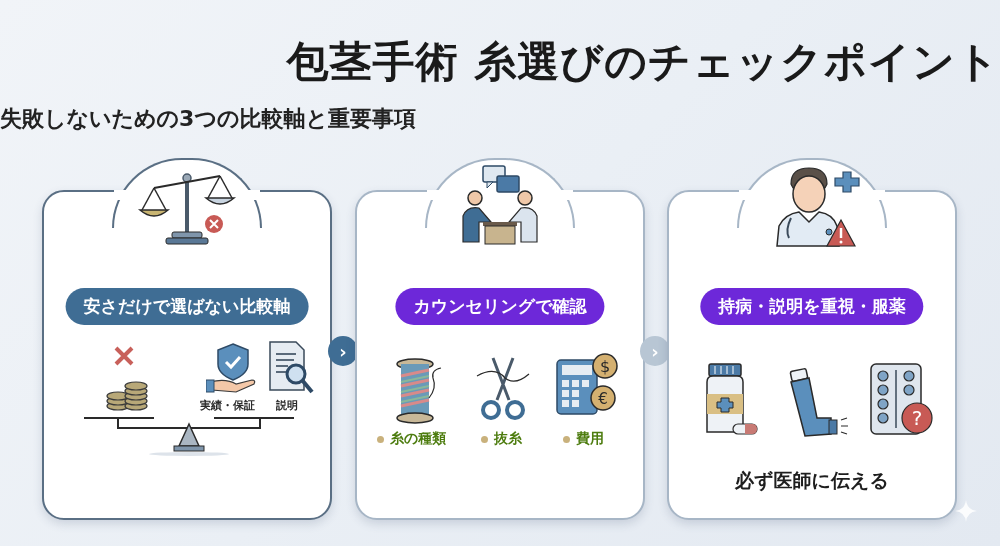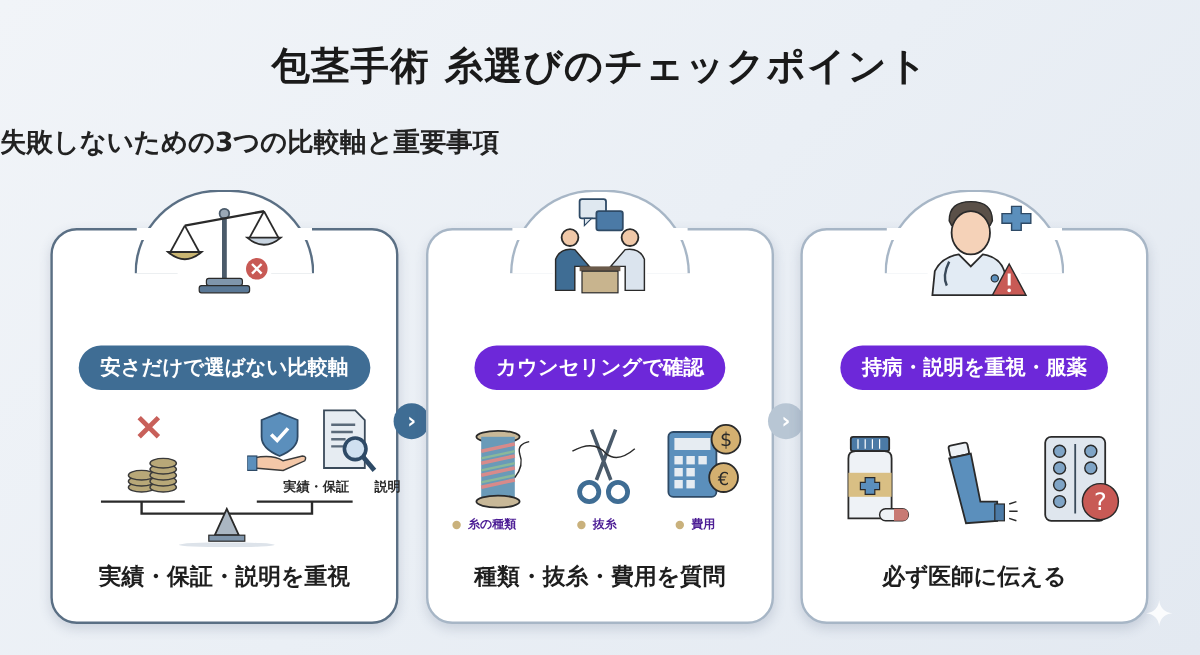--- a/index.html
+++ b/index.html
@@ -5,21 +5,21 @@
   * { box-sizing: border-box; margin: 0; padding: 0; }
   html, body { width: 1000px; height: 546px; overflow: hidden; }
   body {
     font-family: "DejaVu Sans", "Liberation Sans", sans-serif;
     background: linear-gradient(135deg, #f1f4f8 0%, #eaeff5 50%, #e3e9f1 100%);
     position: relative;
     color: #1e1e1e;
   }
   .title {
     position: absolute; left: 0; right: 0; top: 34px;
-    text-align: center; font-size: 32px; font-weight: bold; letter-spacing: 1px;
+    text-align: right; font-size: 42px; font-weight: bold; letter-spacing: 1px;
     color: #1a1a1a;
   }
   .subtitle {
     position: absolute; left: 0; right: 0; top: 104px;
     text-align: left; font-size: 22px; font-weight: bold; color: #222;
   }
   .card {
     position: absolute; top: 190px; height: 330px;
     background: #ffffff;
     border: 2.5px solid #5a6f84;
@@ -51,22 +51,22 @@
   }
   .pill.blue { background: #3f6d94; }
   .pill.gold { background: #6d28d9; }
 
   .bottom-text {
     position: absolute; left: 0; right: 0; bottom: 24px;
     text-align: center; font-size: 19px; font-weight: bold; color: #1e1e1e;
   }
   .icons-row { position: absolute; left: 0; right: 0; top: 148px; height: 110px; }
   .ic { position: absolute; }
-  .small-label { position: absolute; font-size: 11px; font-weight: bold; color: #2a2a2a; white-space: nowrap; margin-left: 36px; }
-  .bullet-label { position: absolute; font-size: 10px; font-weight: bold; color: #4c1d95; white-space: nowrap; }
+  .small-label { position: absolute; font-size: 11px; font-weight: bold; color: #2a2a2a; white-space: nowrap; }
+  .bullet-label { position: absolute; font-size: 14px; font-weight: bold; color: #4d7c0f; white-space: nowrap; }
   .bullet-label .dot { display: inline-block; width: 7px; height: 7px; border-radius: 50%; background: #c9b17c; margin-right: 6px; vertical-align: middle; }
 
   .arrow {
     position: absolute; width: 30px; height: 30px; border-radius: 50%;
     display: flex; align-items: center; justify-content: center;
     color: #fff; font-size: 18px; font-weight: bold;
   }
   .arrow.a1 { left: 328px; top: 336px; background: #3f6d94; }
   .arrow.a2 { left: 640px; top: 336px; background: #b8c6d4; }
   .sparkle { position: absolute; left: 955px; top: 500px; width: 22px; height: 22px; }
@@ -132,21 +132,20 @@
     <div class="small-label" style="left:232px;top:58px;">説明</div>
     <svg class="ic" style="left:40px;top:74px;width:210px;height:42px;" viewBox="0 0 210 42">
       <line x1="0" y1="4" x2="70" y2="4" stroke="#2a2a2a" stroke-width="2"></line>
       <line x1="130" y1="4" x2="210" y2="4" stroke="#2a2a2a" stroke-width="2"></line>
       <path d="M34 4 L34 14 L176 14 L176 4" stroke="#2a2a2a" stroke-width="2" fill="none"></path>
       <path d="M105 10 L95 32 L115 32 Z" fill="#aab6c2" stroke="#2a2a2a" stroke-width="1.5"></path>
       <rect x="90" y="32" width="30" height="5" fill="#7f95ab" stroke="#2a2a2a" stroke-width="1"></rect>
       <ellipse cx="105" cy="40" rx="40" ry="2" fill="#dde3ea"></ellipse>
     </svg>
   </div>
-  <div class="bottom-text">実績・保証・説明を重視</div>
 </div>
 
 <div class="arrow a1">›</div>
 
 <div class="card c2">
   <div class="arch"></div>
   <div class="arch-cover"></div>
   <svg class="top-icon" viewBox="0 0 110 86">
     <rect x="38" y="2" width="22" height="16" rx="2" fill="#dfe8f0" stroke="#2e4a66" stroke-width="1.5"></rect>
     <path d="M42 18 L42 24 L48 18 Z" fill="#dfe8f0" stroke="#2e4a66" stroke-width="1"></path>
@@ -189,21 +188,20 @@
         </g>
       <circle cx="50" cy="14" r="12" fill="#d4b070" stroke="#2a2a2a" stroke-width="1.5"></circle>
       <text x="50" y="20" text-anchor="middle" font-size="16" font-family="DejaVu Sans, sans-serif" fill="#2a2a2a">$</text>
       <circle cx="48" cy="46" r="12" fill="#d4b070" stroke="#2a2a2a" stroke-width="1.5"></circle>
       <text x="48" y="52" text-anchor="middle" font-size="15" font-family="DejaVu Sans, sans-serif" fill="#2a2a2a">€</text>
     </svg>
     <div class="bullet-label" style="left:20px;top:90px;"><span class="dot"></span><span>糸の種類</span></div>
     <div class="bullet-label" style="left:124px;top:90px;"><span class="dot"></span><span>抜糸</span></div>
     <div class="bullet-label" style="left:206px;top:90px;"><span class="dot"></span><span>費用</span></div>
   </div>
-  <div class="bottom-text">種類・抜糸・費用を質問</div>
 </div>
 
 <div class="arrow a2">›</div>
 
 <div class="card c3">
   <div class="arch"></div>
   <div class="arch-cover"></div>
   <svg class="top-icon" viewBox="0 0 110 86">
     <path d="M34 20 Q34 4 52 4 Q70 4 70 20 L68 24 L36 24 Z" fill="#5a5048" stroke="#2a2a2a" stroke-width="1.2"></path>
     <ellipse cx="52" cy="30" rx="16" ry="18" fill="#f5d2b8" stroke="#2a2a2a" stroke-width="1.5"></ellipse>

